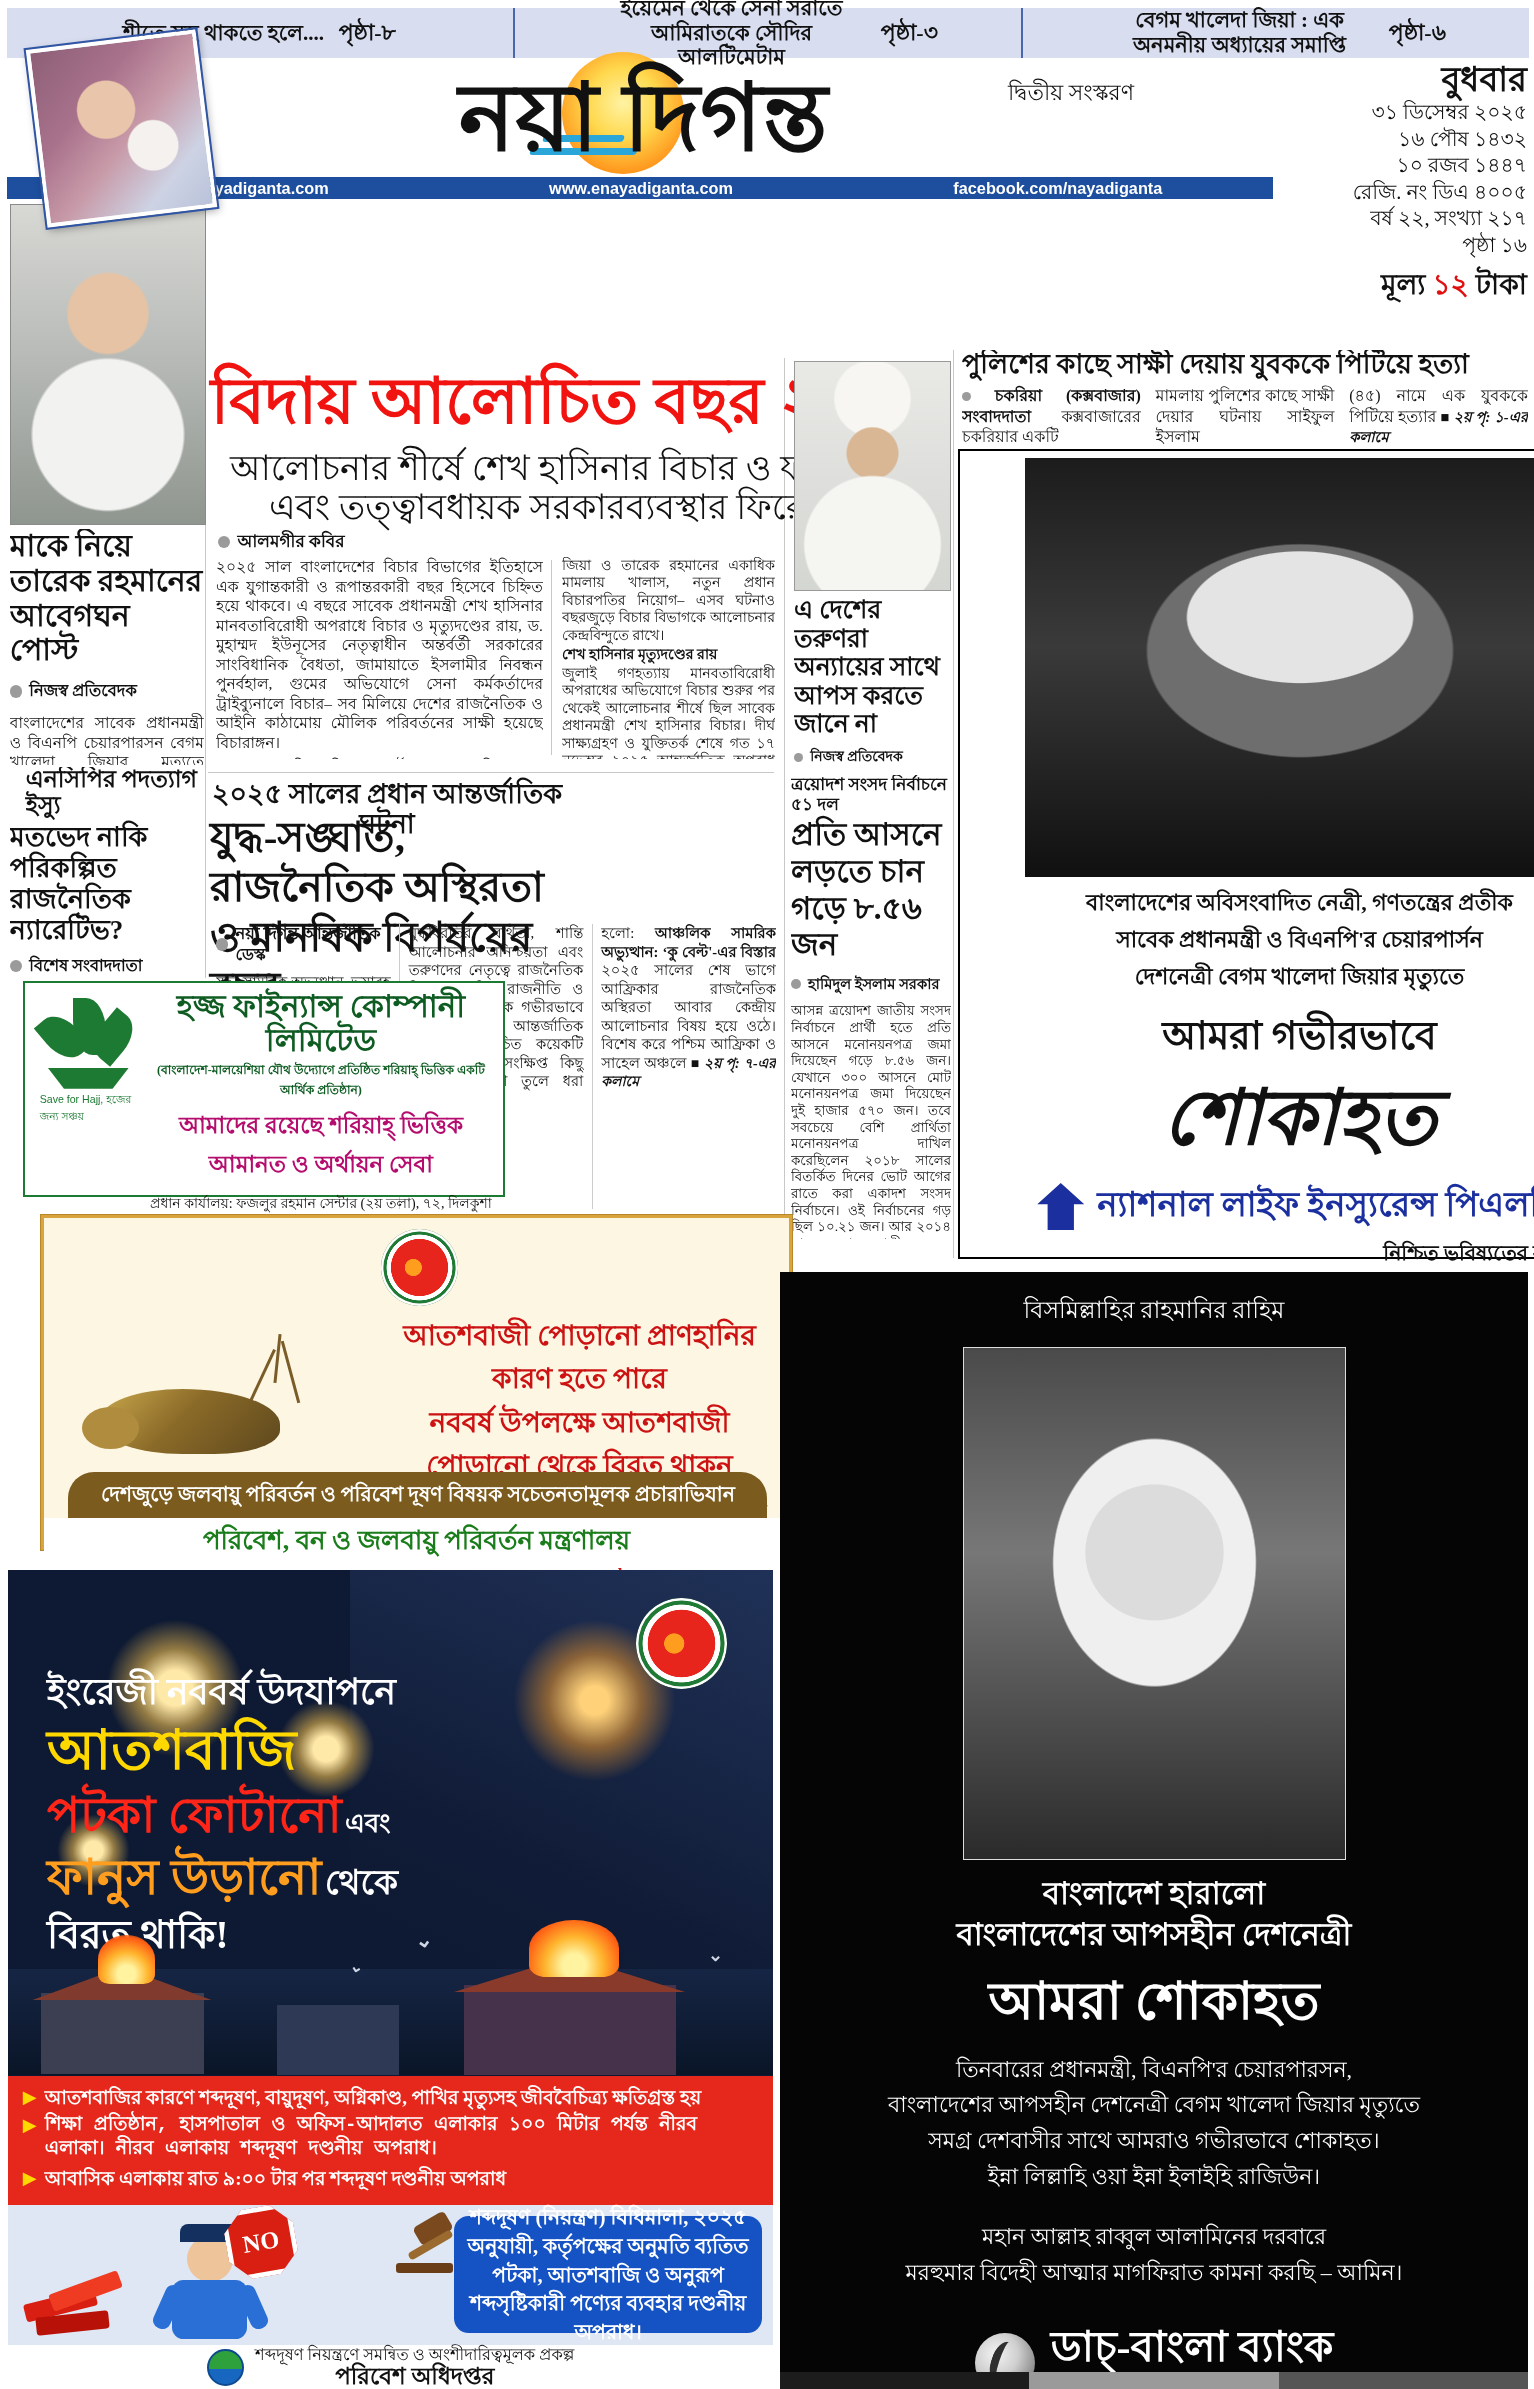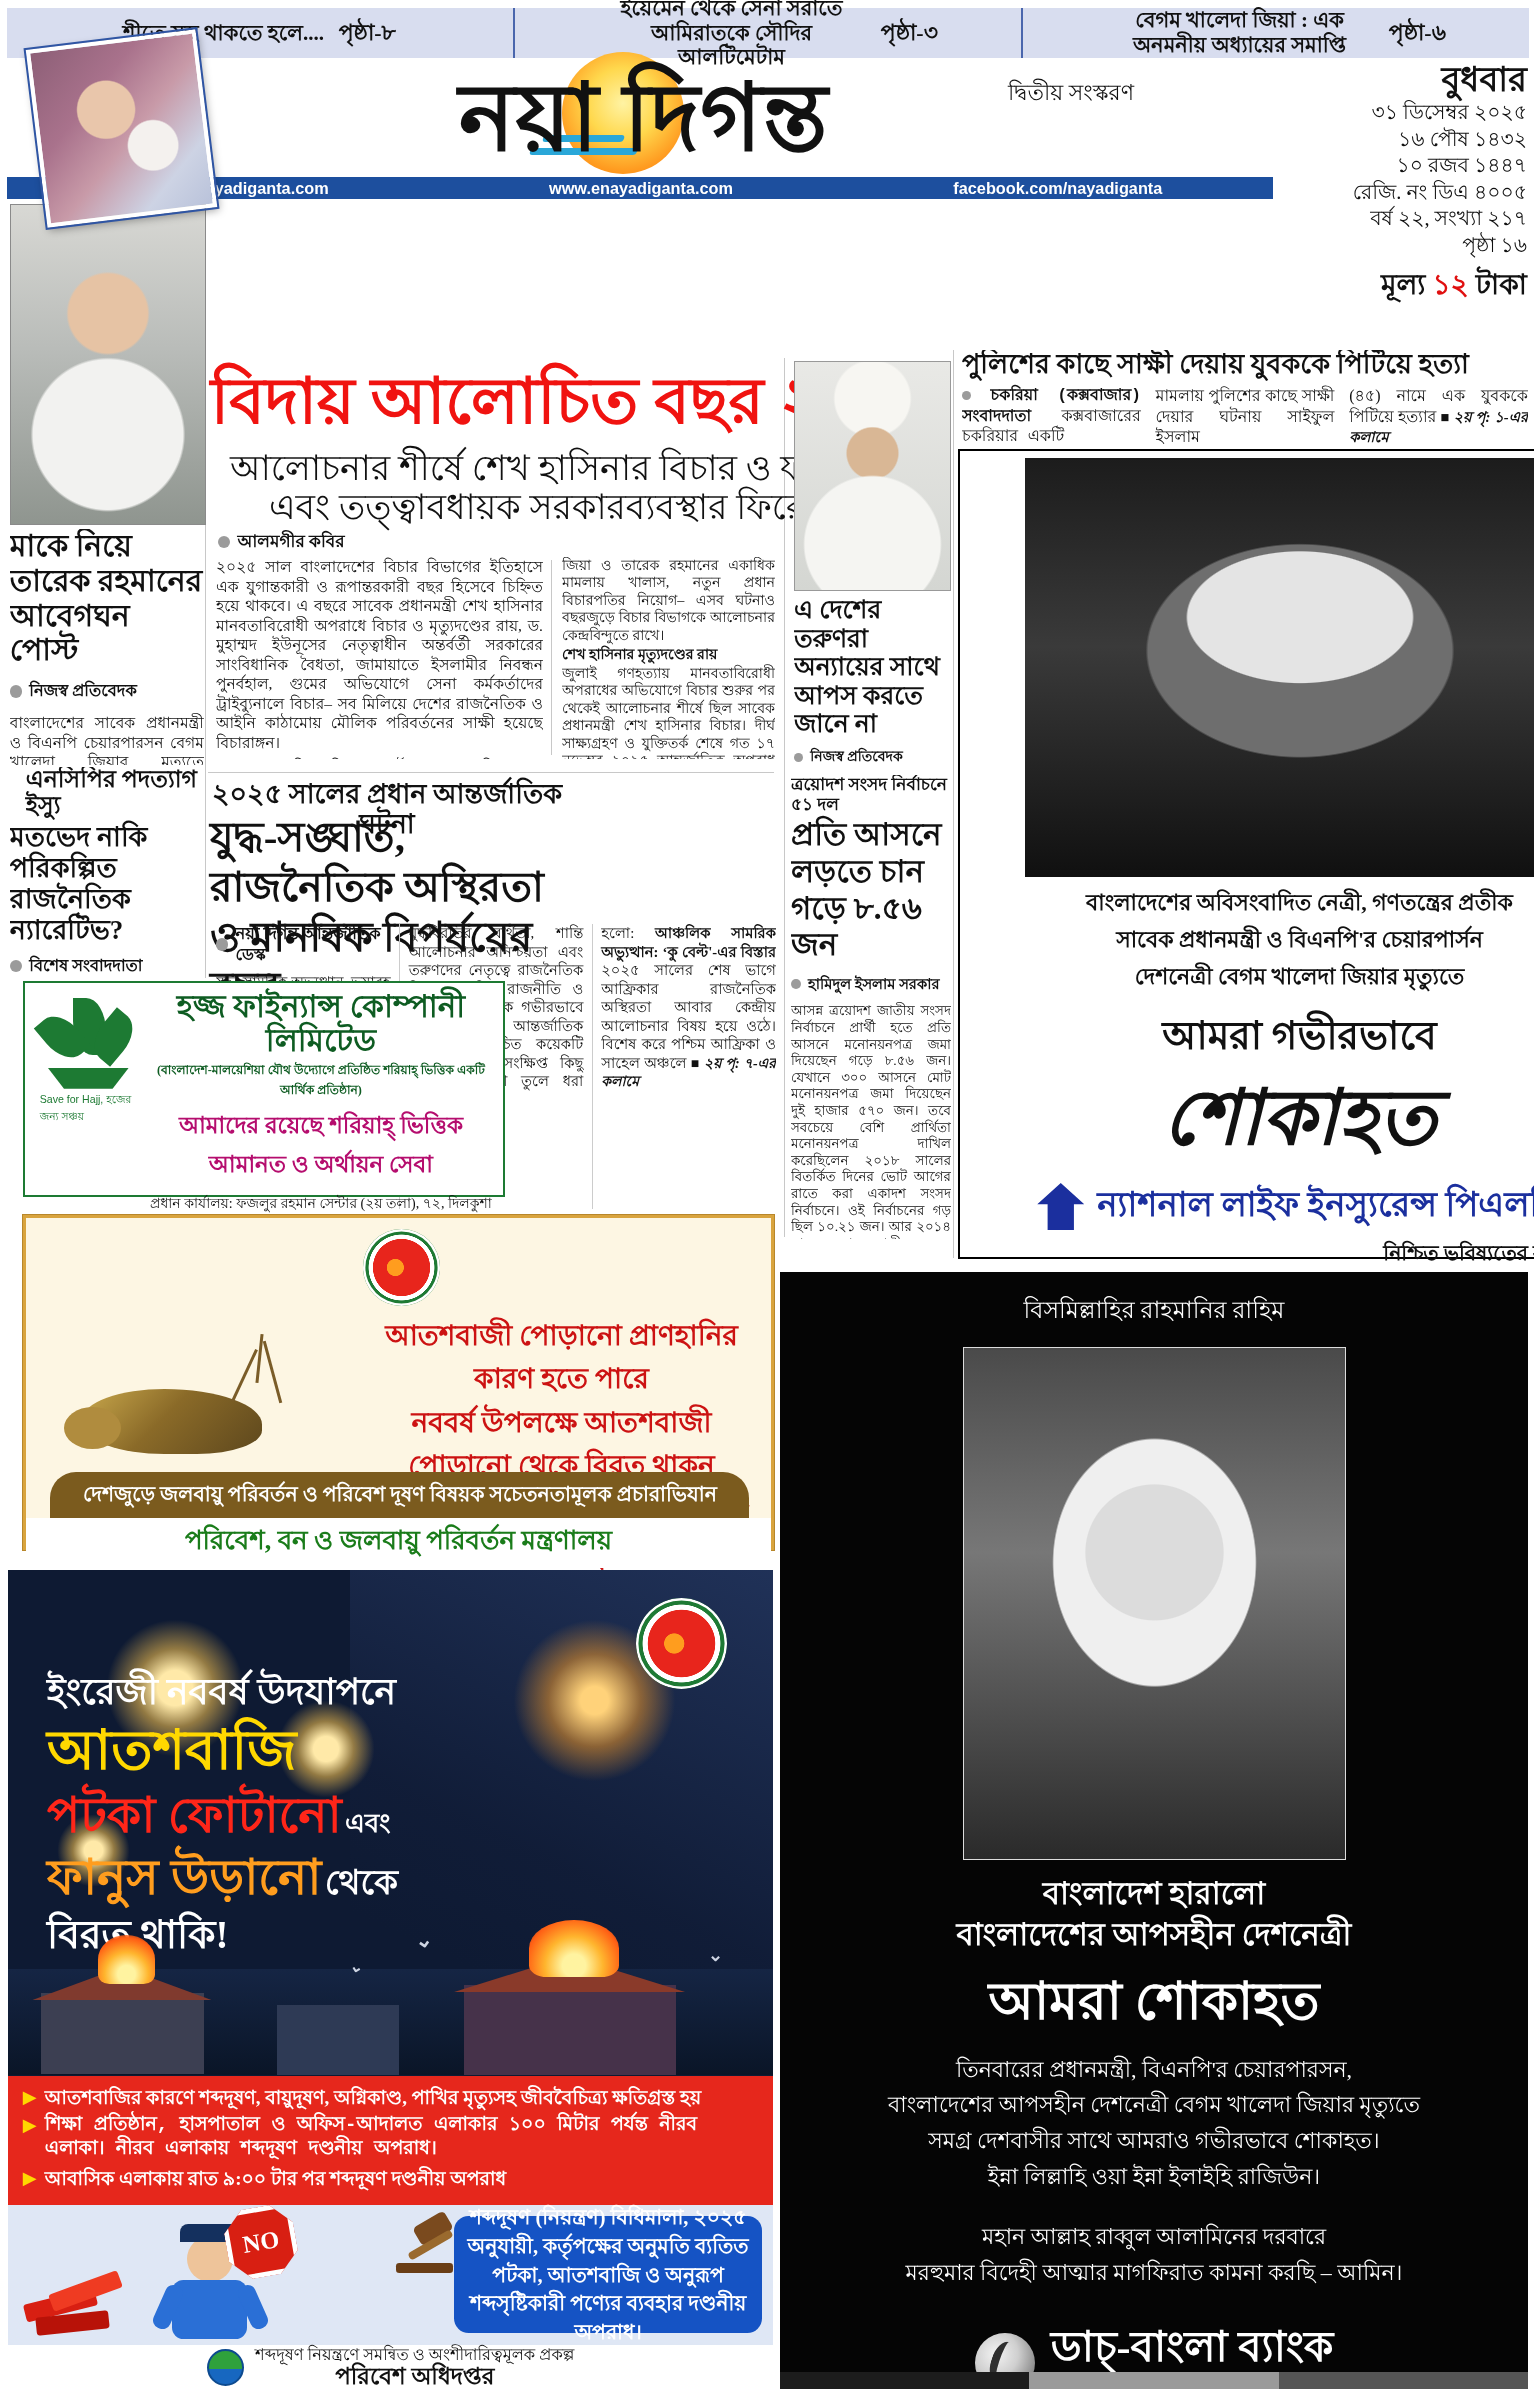--- a/index.html
+++ b/index.html
@@ -211,21 +211,21 @@
     <div class="just" style="font-size:13.4px;line-height:1.24;">
       <span>আসন্ন ত্রয়োদশ জাতীয় সংসদ নির্বাচনে প্রার্থী হতে প্রতি আসনে মনোনয়নপত্র জমা দিয়েছেন গড়ে ৮.৫৬ জন। যেখানে ৩০০ আসনে মোট মনোনয়নপত্র জমা দিয়েছেন দুই হাজার ৫৭০ জন। তবে সবচেয়ে বেশি প্রার্থিতা মনোনয়নপত্র দাখিল করেছিলেন ২০১৮ সালের বিতর্কিত দিনের ভোট আগের রাতে করা একাদশ সংসদ নির্বাচনে। ওই নির্বাচনের গড় ছিল ১০.২১ জন। আর ২০১৪ সালের দশম জাতীয় সংসদ নির্বাচনে প্রাথমিক প্রার্থী সবচেয়ে কম ছিল গড়ে ৭.৫৩ জন। তবে গড়ে বেশির ভাগ নির্বাচনে আটজনের বেশি প্রাথমিক প্রার্থী ছিলেন।</span><br>
       
       
     </div>
   </div>
 
   <div class="abs ovh" style="left:962px;top:350px;width:566px;height:96px;">
     <div class="bold" style="font-size:27px;line-height:1.1;margin-bottom:6.5px;">পুলিশের কাছে সাক্ষী দেয়ায় যুবককে পিটিয়ে হত্যা</div>
     <div style="display:flex;gap:14.7px;font-size:16px;line-height:1.28;">
-      <div class="just" style="flex:1;font-family:Liberation Mono, monospace;">
+      <div class="just" style="flex:1;">
         <span class="dot" style="display:inline-block;width:9px;height:9px;"></span>
         <b>চকরিয়া (কক্সবাজার) সংবাদদাতা</b>
         <span>কক্সবাজারের চকরিয়ার একটি</span>
       </div>
       <div class="just" style="flex:1;">
         <span>মামলায় পুলিশের কাছে সাক্ষী দেয়ার ঘটনায় সাইফুল ইসলাম</span>
       </div>
       <div class="just" style="flex:1;">
         <span>(৪৫) নামে এক যুবককে পিটিয়ে হত্যার</span>
         <span class="jump" style="font-size:14.7px;">■ ২য় পৃ: ১-এর কলামে</span>
@@ -257,21 +257,21 @@
     </div>
     <div class="ctr bold" style="font-size:31px;color:#0e5c22;line-height:1.1;">হজ্জ ফাইন্যান্স কোম্পানী লিমিটেড</div>
     <div class="ctr bold" style="font-size:12.2px;color:#0e5c22;margin-top:3.3px;">(বাংলাদেশ-মালয়েশিয়া যৌথ উদ্যোগে প্রতিষ্ঠিত শরিয়াহ্ ভিত্তিক একটি আর্থিক প্রতিষ্ঠান)</div>
     <div class="ctr bold" style="font-size:23px;color:#b50d6e;margin-top:6.5px;">আমাদের রয়েছে শরিয়াহ্ ভিত্তিক আমানত ও অর্থায়ন সেবা</div>
     <div class="ctr" style="font-size:14px;margin-top:6.5px;">প্রধান কার্যালয়: ফজলুর রহমান সেন্টার (২য় তলা), ৭২, দিলকুশা বা/এ, ঢাকা। ফোন: ০২-৫৭১৬৪৬৭২</div>
     <div class="ctr" style="margin-top:6.5px;">
       <span style="display:inline-block;background:#e01010;color:#fff;font-weight:bold;font-family:'Liberation Sans',sans-serif;font-size:21px;padding:2.4px 21px;">www.hajjfinance.net</span>
     </div>
   </div>
 
-  <div class="abs" style="left:23px;top:1215px;width:751px;height:335px;border:3.3px solid #d9a43e;outline:1.6px solid #b8872b;background:#fdf6e3;box-sizing:border-box;">
+  <div class="abs" style="left:41px;top:1215px;width:751px;height:335px;border:3.3px solid #d9a43e;outline:1.6px solid #b8872b;background:#fdf6e3;box-sizing:border-box;">
     <div class="seal" style="position:absolute;left:337px;top:11.4px;width:77px;height:77px;"></div>
 
     <div class="abs" style="left:33px;top:114px;width:293px;height:130px;">
       <div style="position:absolute;left:24.4px;top:57px;width:179px;height:65px;border-radius:50% 60% 40% 50%;
                   background:linear-gradient(135deg,#c9a84c 0%,#8a6a28 45%,#5d471d 100%);"></div>
       <div style="position:absolute;left:4.9px;top:75px;width:57px;height:42px;border-radius:50%;background:#b08c3e;"></div>
       <div style="position:absolute;left:184px;top:14.7px;width:3.3px;height:57px;background:#7a5c28;transform:rotate(25deg);"></div>
       <div style="position:absolute;left:212px;top:8.1px;width:3.3px;height:64px;background:#7a5c28;transform:rotate(-15deg);"></div>
       <div style="position:absolute;left:199px;top:1.6px;width:3.3px;height:49px;background:#7a5c28;transform:rotate(6deg);"></div>
     </div>

